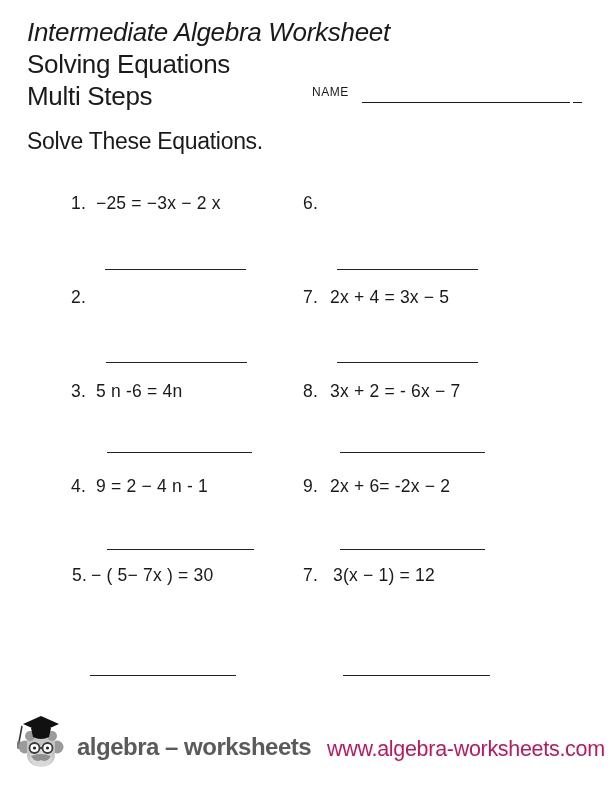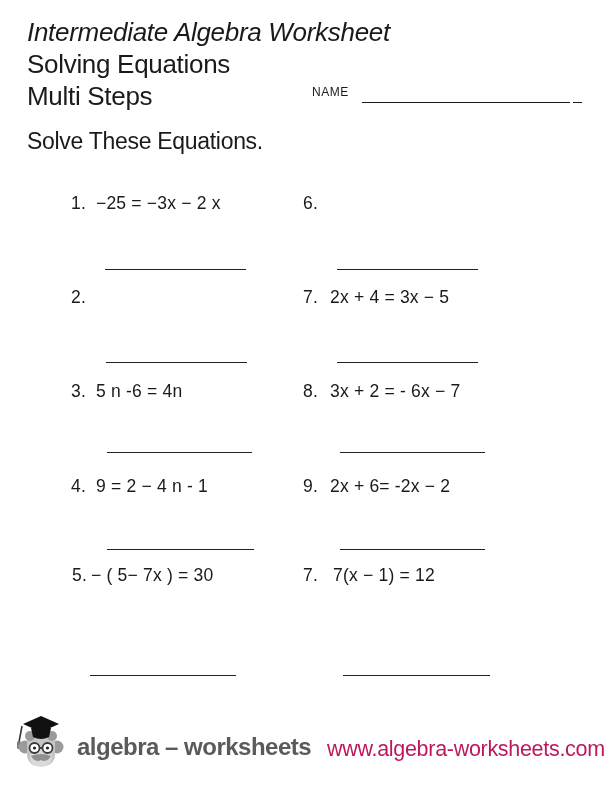--- a/index.html
+++ b/index.html
@@ -130,21 +130,21 @@
   <div class="abs answer-line" style="left:340px;top:452px;width:145px;"></div>
 
   <div class="abs problem right-col" style="left:303px;top:476px;">
     <span class="num">9.</span>
     <span>2x + 6= -2x − 2</span>
   </div>
   <div class="abs answer-line" style="left:340px;top:549px;width:145px;"></div>
 
   <div class="abs problem right-col" style="left:303px;top:565px;">
     <span class="num" style="min-width:24px;margin-right:6px;">7.</span>
-    <span>7(x − 1) = 12</span>
+    <span>3(x − 1) = 12</span>
   </div>
   <div class="abs answer-line" style="left:343px;top:675px;width:147px;"></div>
 
   <svg class="abs" style="left:14px;top:714px;" width="50" height="56" viewBox="0 0 50 56">
 
     <line x1="8" y1="12" x2="5" y2="28" stroke="#333" stroke-width="1.6"></line>
     <rect x="3" y="27" width="4" height="8" rx="1.5" fill="#7a7a7a"></rect>
 
     <circle cx="11" cy="33" r="6.5" fill="#9b9b9b"></circle>
     <circle cx="43" cy="33" r="6.5" fill="#9b9b9b"></circle>

